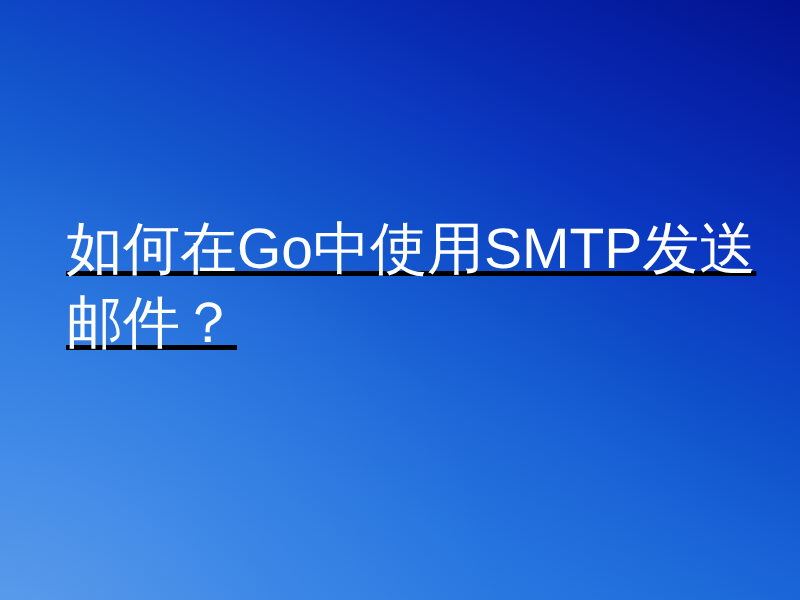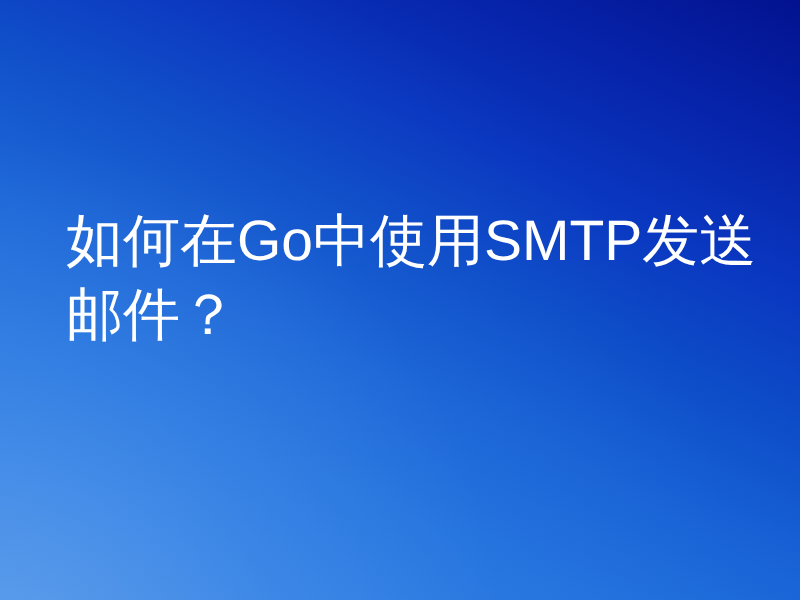--- a/index.html
+++ b/index.html
@@ -42,23 +42,24 @@
         rgba(90, 155, 235, 0.30) 26%,
         rgba(70, 140, 230, 0.10) 48%,
         rgba(0, 0, 0, 0) 72%
       );
     pointer-events: none;
   }
 
   #headline-wrap {
     position: absolute;
     left: 66px;
-    top: 204px;
+    top: 212px;
     width: 700px;
     z-index: 2;
+    text-decoration: underline;
   }
 
   #headline {
     margin: 0;
     color: #ffffff;
     font-family: "Liberation Sans", "DejaVu Sans", sans-serif;
     font-size: 57px;
     font-weight: 400;
     line-height: 74px;
     letter-spacing: 0px;

